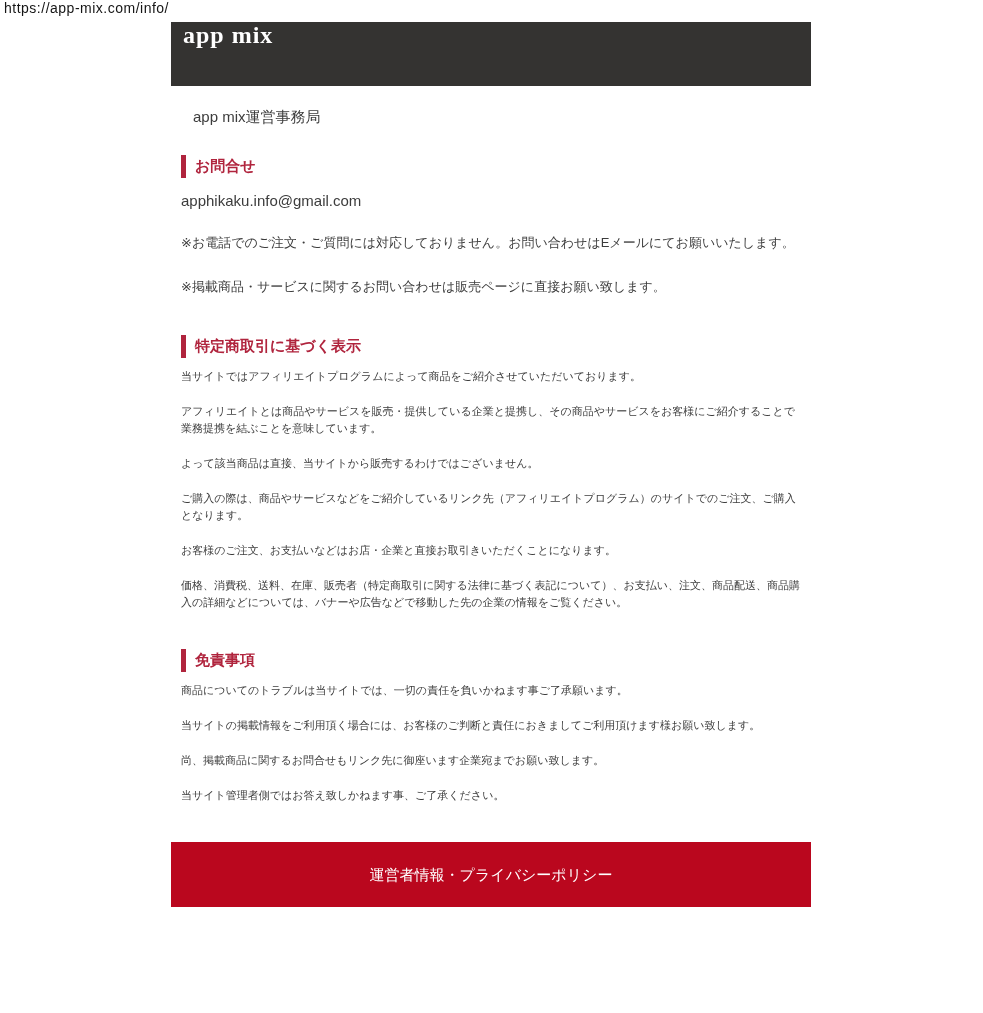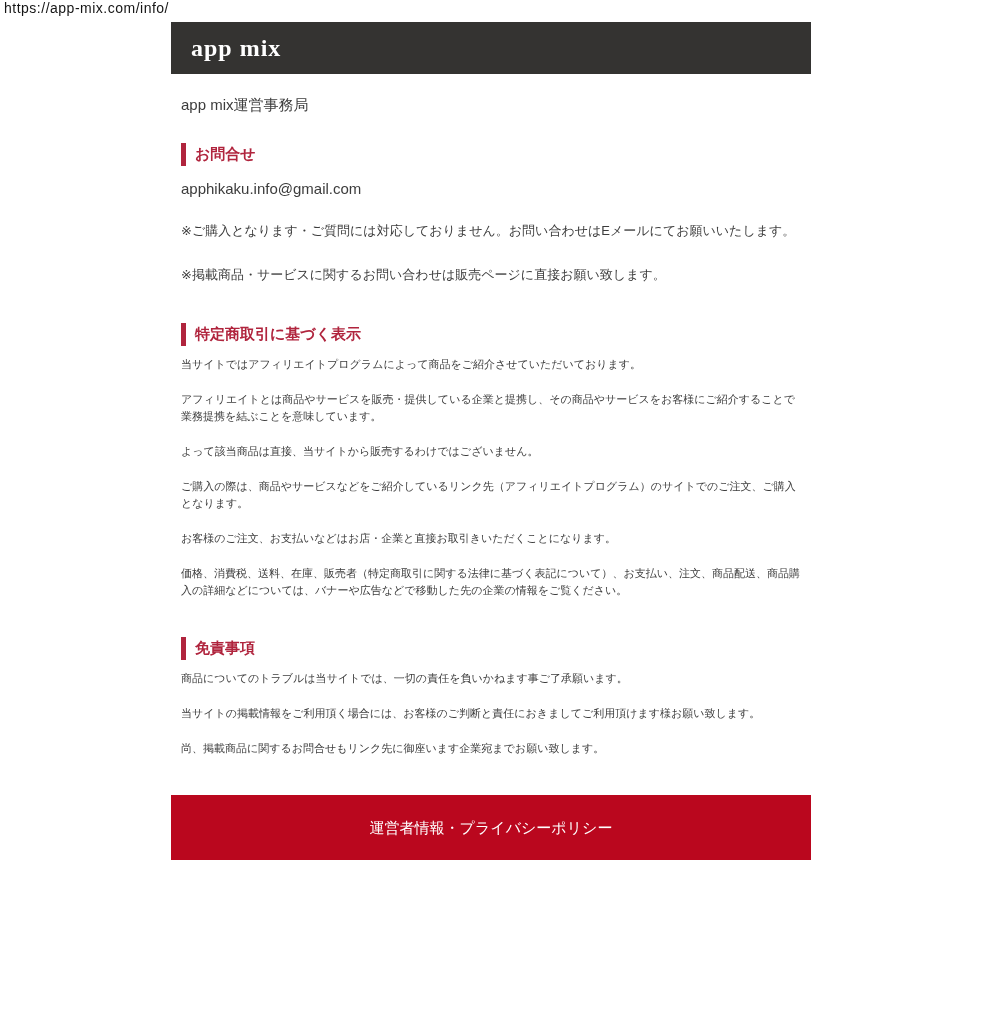--- a/index.html
+++ b/index.html
@@ -24,40 +24,39 @@
     letter-spacing: 0.5px;
   }
   .page {
     position: absolute;
     left: 171px;
     top: 22px;
     width: 640px;
   }
   .site-header {
     background: var(--header-bar, #343331);
-    height: 52px;
+    height: 64px;
     display: flex;
-    align-items: center;
-    padding-left: 20px;
+    padding-left: 12px;
     box-sizing: border-box;
   }
   .site-title {
     margin: 0;
     color: #ffffff;
     font-family: "Liberation Serif", "DejaVu Serif", serif;
     font-weight: bold;
     font-size: 24px;
     letter-spacing: 1px;
   }
   .content {
     padding: 0 10px;
     box-sizing: border-box;
   }
   .intro {
-    margin: 22px 0 0;
+    margin: 22px 12px 0;
     font-size: 15px;
   }
   h2.sec {
     font-size: 15px;
     font-weight: bold;
     color: var(--accent-red, #b0243d);
     border-left: 5px solid var(--accent-red, #b0243d);
     padding: 2px 0 2px 9px;
     margin: 38px 0 10px;
     line-height: 1.25;
@@ -104,39 +103,40 @@
     <h1 class="site-title">app mix</h1>
   </header>
 
   <div class="content">
 
     <p class="intro">app mix運営事務局</p>
 
     <section class="contact">
       <h2 class="sec">お問合せ</h2>
       <p class="email">apphikaku.info@gmail.com</p>
-      <p class="note">※ご購入となります・ご質問には対応しておりません。お問い合わせはEメールにてお願いいたします。</p>
+      <p class="note">※お電話でのご注文・ご質問には対応しておりません。お問い合わせはEメールにてお願いいたします。</p>
       <p class="note">※掲載商品・サービスに関するお問い合わせは販売ページに直接お願い致します。</p>
     </section>
 
     <section class="commerce">
       <h2 class="sec">特定商取引に基づく表示</h2>
       <p class="body">当サイトではアフィリエイトプログラムによって商品をご紹介させていただいております。</p>
       <p class="body">アフィリエイトとは商品やサービスを販売・提供している企業と提携し、その商品やサービスをお客様にご紹介することで業務提携を結ぶことを意味しています。</p>
       <p class="body">よって該当商品は直接、当サイトから販売するわけではございません。</p>
       <p class="body">ご購入の際は、商品やサービスなどをご紹介しているリンク先（アフィリエイトプログラム）のサイトでのご注文、ご購入となります。</p>
       <p class="body">お客様のご注文、お支払いなどはお店・企業と直接お取引きいただくことになります。</p>
       <p class="body">価格、消費税、送料、在庫、販売者（特定商取引に関する法律に基づく表記について）、お支払い、注文、商品配送、商品購入の詳細などについては、バナーや広告などで移動した先の企業の情報をご覧ください。</p>
     </section>
 
     <section class="disclaimer">
       <h2 class="sec">免責事項</h2>
       <p class="body">商品についてのトラブルは当サイトでは、一切の責任を負いかねます事ご了承願います。</p>
       <p class="body">当サイトの掲載情報をご利用頂く場合には、お客様のご判断と責任におきましてご利用頂けます様お願い致します。</p>
       <p class="body">尚、掲載商品に関するお問合せもリンク先に御座います企業宛までお願い致します。</p>
+      <p class="body">当サイト管理者側ではお答え致しかねます事、ご了承ください。</p>
     </section>
 
   </div>
 
   <footer class="site-footer">
     <a class="footer-link">運営者情報・プライバシーポリシー</a>
     
   </footer>
 
 </div>

